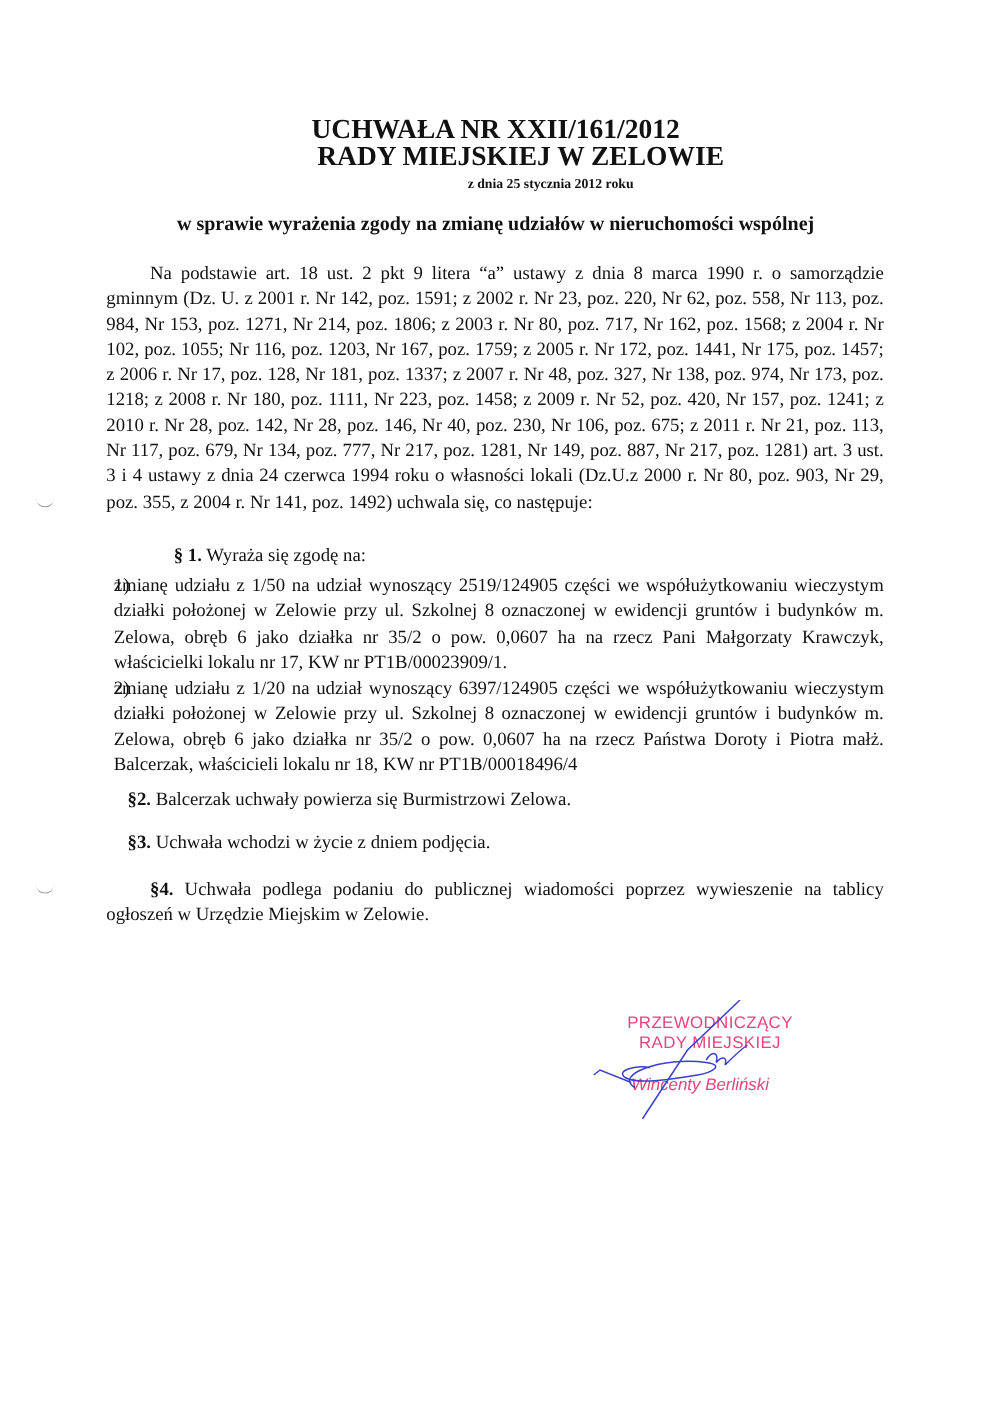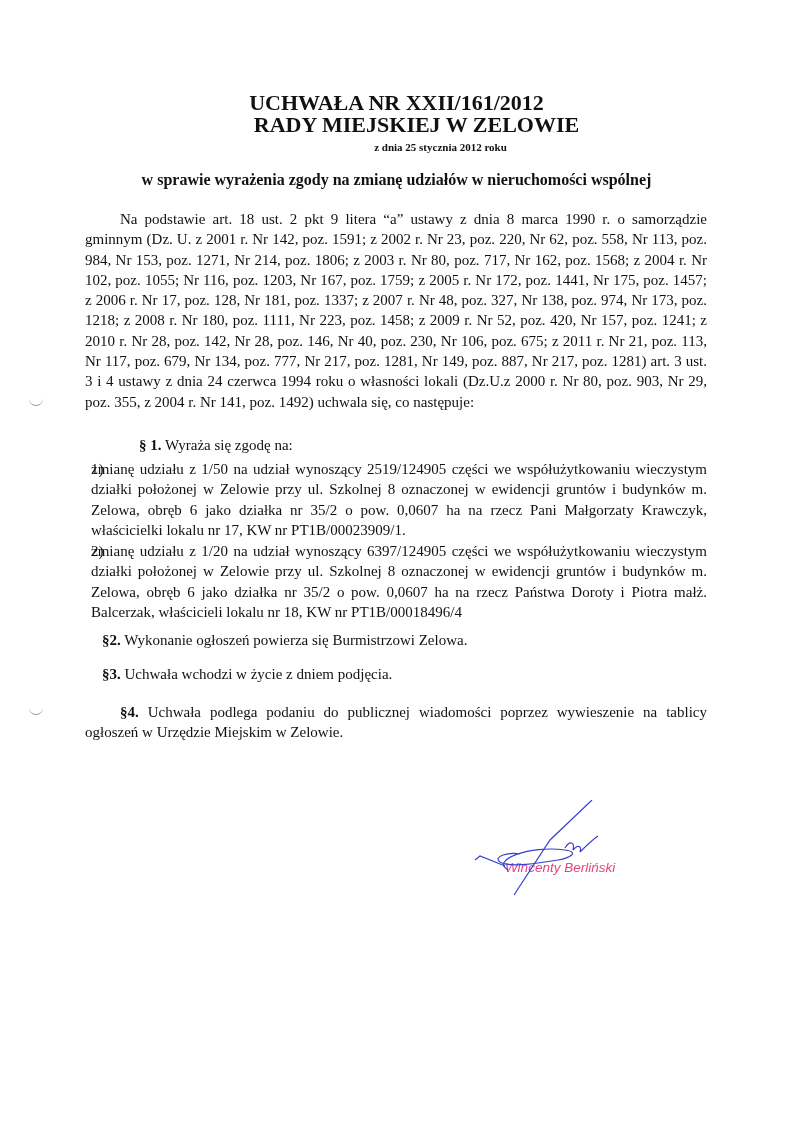--- a/index.html
+++ b/index.html
@@ -54,32 +54,36 @@
     <span class="num">1)</span>
     <div class="txt">zmianę udziału z 1/50 na udział wynoszący 2519/124905 części we współużytkowaniu wieczystym działki położonej w Zelowie przy ul. Szkolnej 8 oznaczonej w ewidencji gruntów i budynków m. Zelowa, obręb 6 jako działka nr 35/2 o pow. 0,0607 ha na rzecz Pani Małgorzaty Krawczyk, właścicielki lokalu nr 17, KW nr PT1B/00023909/1.</div>
   </div>
   <div class="item i2">
     <span class="num">2)</span>
     <div class="txt">zmianę udziału z 1/20 na udział wynoszący 6397/124905 części we współużytkowaniu wieczystym działki położonej w Zelowie przy ul. Szkolnej 8 oznaczonej w ewidencji gruntów i budynków m. Zelowa, obręb 6 jako działka nr 35/2 o pow. 0,0607 ha na rzecz Państwa Doroty i Piotra małż. Balcerzak, właścicieli lokalu nr 18, KW nr PT1B/00018496/4</div>
   </div>
 
   <div class="para p2">
     <b>§2.</b>
-    <span>Wykonanie ogłoszeń powierza się Burmistrzowi Zelowa.</span>
+    <span>Balcerzak uchwały powierza się Burmistrzowi Zelowa.</span>
   </div>
   <div class="para p3">
     <b>§3.</b>
     <span>Uchwała wchodzi w życie z dniem podjęcia.</span>
   </div>
   <div class="mark m2"></div>
   <div class="para p4">
     <b>§4.</b>
     <span>Uchwała podlega podaniu do publicznej wiadomości poprzez wywieszenie na tablicy ogłoszeń w Urzędzie Miejskim w Zelowie.</span>
   </div>
 
+  <div class="stamp">
+    <div>PRZEWODNICZĄCY</div>
+    <div>RADY MIEJSKIEJ</div>
+  </div>
   <div class="stamp-name">Wincenty Berliński</div>
 
   <svg class="sig" viewBox="0 0 200 100">
     <path d="M 44 95 L 80 40 L 122 0" stroke="#3a3fd0" stroke-width="1.2" fill="none"></path>
     <path d="M 38 70 C 20 60 60 45 95 50 C 110 52 100 58 88 60 C 70 63 40 68 30 62 C 22 56 40 52 50 54" stroke="#3a3fd0" stroke-width="1.2" fill="none"></path>
     <path d="M 95 48 C 100 40 105 42 103 50 C 108 44 112 46 110 52 C 116 46 122 40 128 36" stroke="#3a3fd0" stroke-width="1.2" fill="none"></path>
     <path d="M 35 66 L 10 56 L 5 60" stroke="#3a3fd0" stroke-width="1.2" fill="none"></path>
   </svg>
 </div>
 

